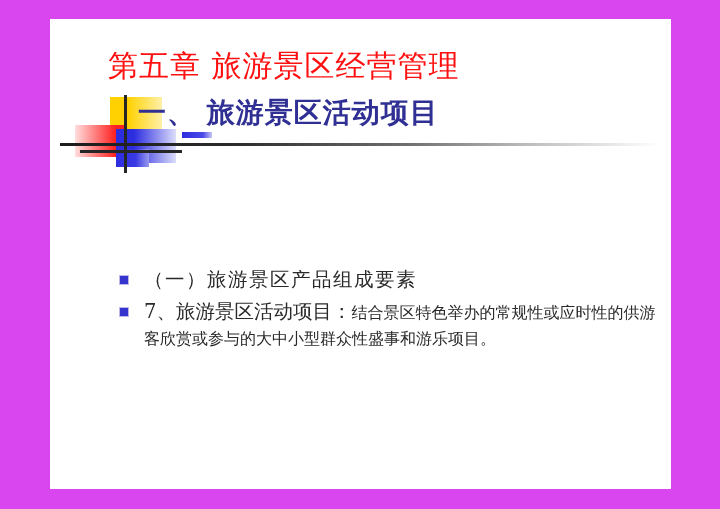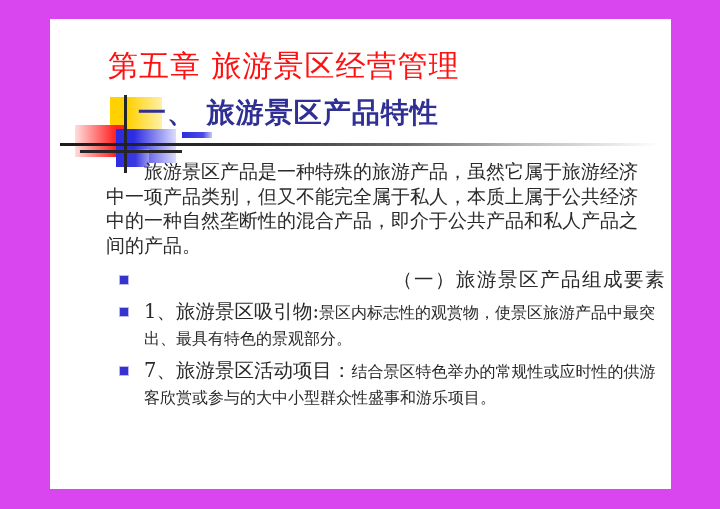--- a/index.html
+++ b/index.html
@@ -167,21 +167,20 @@
   .run-lead {
     font-size: 19.5px;
   }
   .run-tail {
     font-size: 16px;
   }
 
   .b-heading .bullet-text {
     font-size: 19.5px;
     letter-spacing: 1.5px;
-    text-align: right;
   }
   .b-heading .bullet-mark { top: 8px; }
 
   .b-last .bullet-text {
     font-size: 19.5px;
   }
 </style>
 </head>
 <body>
 
@@ -194,37 +193,32 @@
     <div class="deco">
       <div class="blk yellow"></div>
       <div class="blk red"></div>
       <div class="blk blue-main"></div>
       <div class="blk blue-foot"></div>
       <div class="blk blue-dash"></div>
       <div class="blk cross-v"></div>
       <div class="blk cross-h"></div>
     </div>
 
-    <div class="slide-subtitle">一、  旅游景区产品特性</div>
+    <div class="slide-subtitle">一、  旅游景区活动项目</div>
 
     <div class="rule"></div>
 
-    <div class="body-para">旅游景区产品是一种特殊的旅游产品，虽然它属于旅游经济中一项产品类别，但又不能完全属于私人，本质上属于公共经济中的一种自然垄断性的混合产品，即介于公共产品和私人产品之间的产品。</div>
 
     <div class="bullets">
 
       <div class="bullet-row b-heading">
         <span class="bullet-mark"></span>
         <span class="bullet-text"><span class="run-lead">（一）旅游景区产品组成要素</span></span>
       </div>
 
-      <div class="bullet-row">
-        <span class="bullet-mark"></span>
-        <span class="bullet-text"><span class="run-lead">1、旅游景区吸引物:</span><span class="run-tail">景区内标志性的观赏物，使景区旅游产品中最突出、最具有特色的景观部分。</span></span>
-      </div>
 
       <div class="bullet-row">
         <span class="bullet-mark"></span>
         <span class="bullet-text"><span class="run-lead">7、旅游景区活动项目：</span><span class="run-tail">结合景区特色举办的常规性或应时性的供游客欣赏或参与的大中小型群众性盛事和游乐项目。</span></span>
       </div>
 
 
     </div>
 
   </div>

